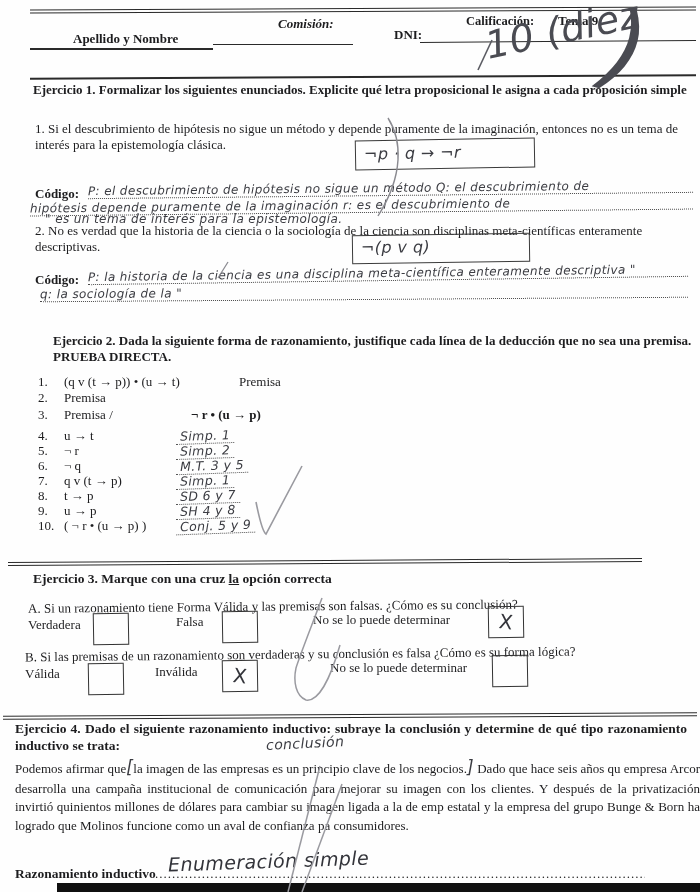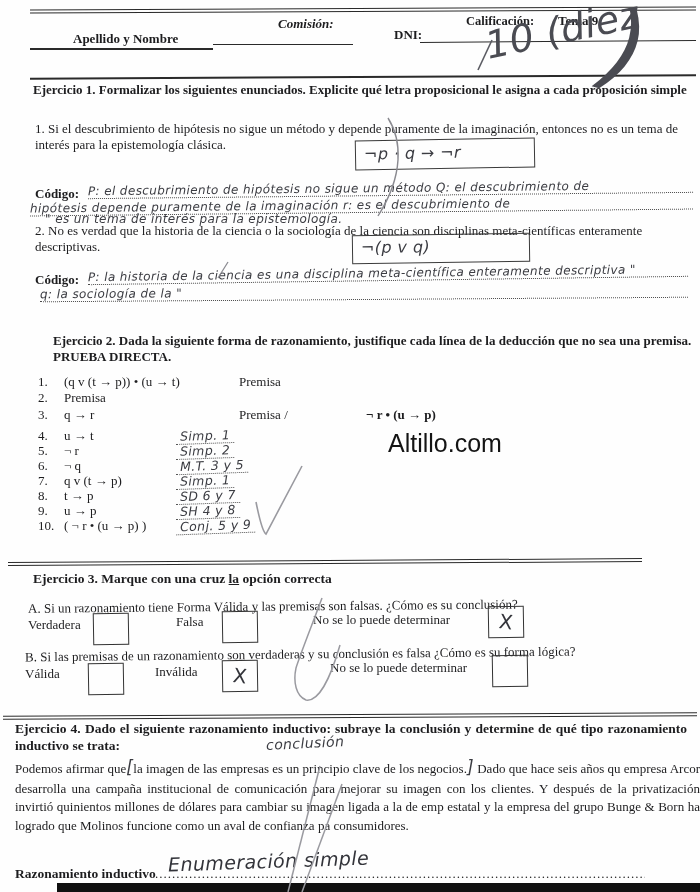--- a/index.html
+++ b/index.html
@@ -77,21 +77,20 @@
       <span class="fnum">1.</span>
       <span class="fform">(q v (t → p)) • (u → t)</span>
       <span class="fjust">Premisa</span>
     </div>
     <div class="row">
       <span class="fnum">2.</span>
       <span class="fjust">Premisa</span>
     </div>
     <div class="row">
       <span class="fnum">3.</span>
-      <span class="fform">q → r</span>
       <span class="fjust">Premisa /</span>
       <span class="bold" style="margin-left:7px;">¬ r • (u → p)</span>
     </div>
   </div>
 
   <div class="abs printed" style="left:38px;top:429px;width:420px;line-height:1.12;">
     <div class="row">
       <span class="fnum">4.</span>
       <span class="fform" style="width:112px;">u → t</span>
       <span class="hw hwjust">Simp. 1</span>
@@ -121,21 +120,20 @@
       <span class="fform" style="width:112px;">u → p</span>
       <span class="hw hwjust">SH  4 y 8</span>
     </div>
     <div class="row">
       <span class="fnum">10.</span>
       <span class="fform" style="width:112px;">( ¬ r • (u → p) )</span>
       <span class="hw hwjust">Conj. 5 y 9</span>
     </div>
   </div>
 
-  <div class="abs" style="left:388px;top:429px;font-family:'Liberation Sans', sans-serif;font-size:25px;color:#141414;">Altillo.com</div>
 
   <div class="dline" style="left:8px;top:560px;width:634px;transform:rotate(-0.35deg);"></div>
   <div class="abs printed bold" style="left:33px;top:571px;font-size:13.5px;">
     <span>Ejercicio 3. Marque con una cruz </span><span style="text-decoration:underline;">la</span><span> opción correcta</span>
   </div>
 
   <div class="abs printed" style="left:28px;top:598px;width:640px;transform:rotate(-0.5deg);">A. Si un razonamiento tiene Forma Válida y las premisas son falsas. ¿Cómo es su conclusión?</div>
   <div class="abs printed" style="left:28px;top:617px;">Verdadera</div>
   <div class="checkbox" style="left:93px;top:613px;">
     <span class="mark"></span>

